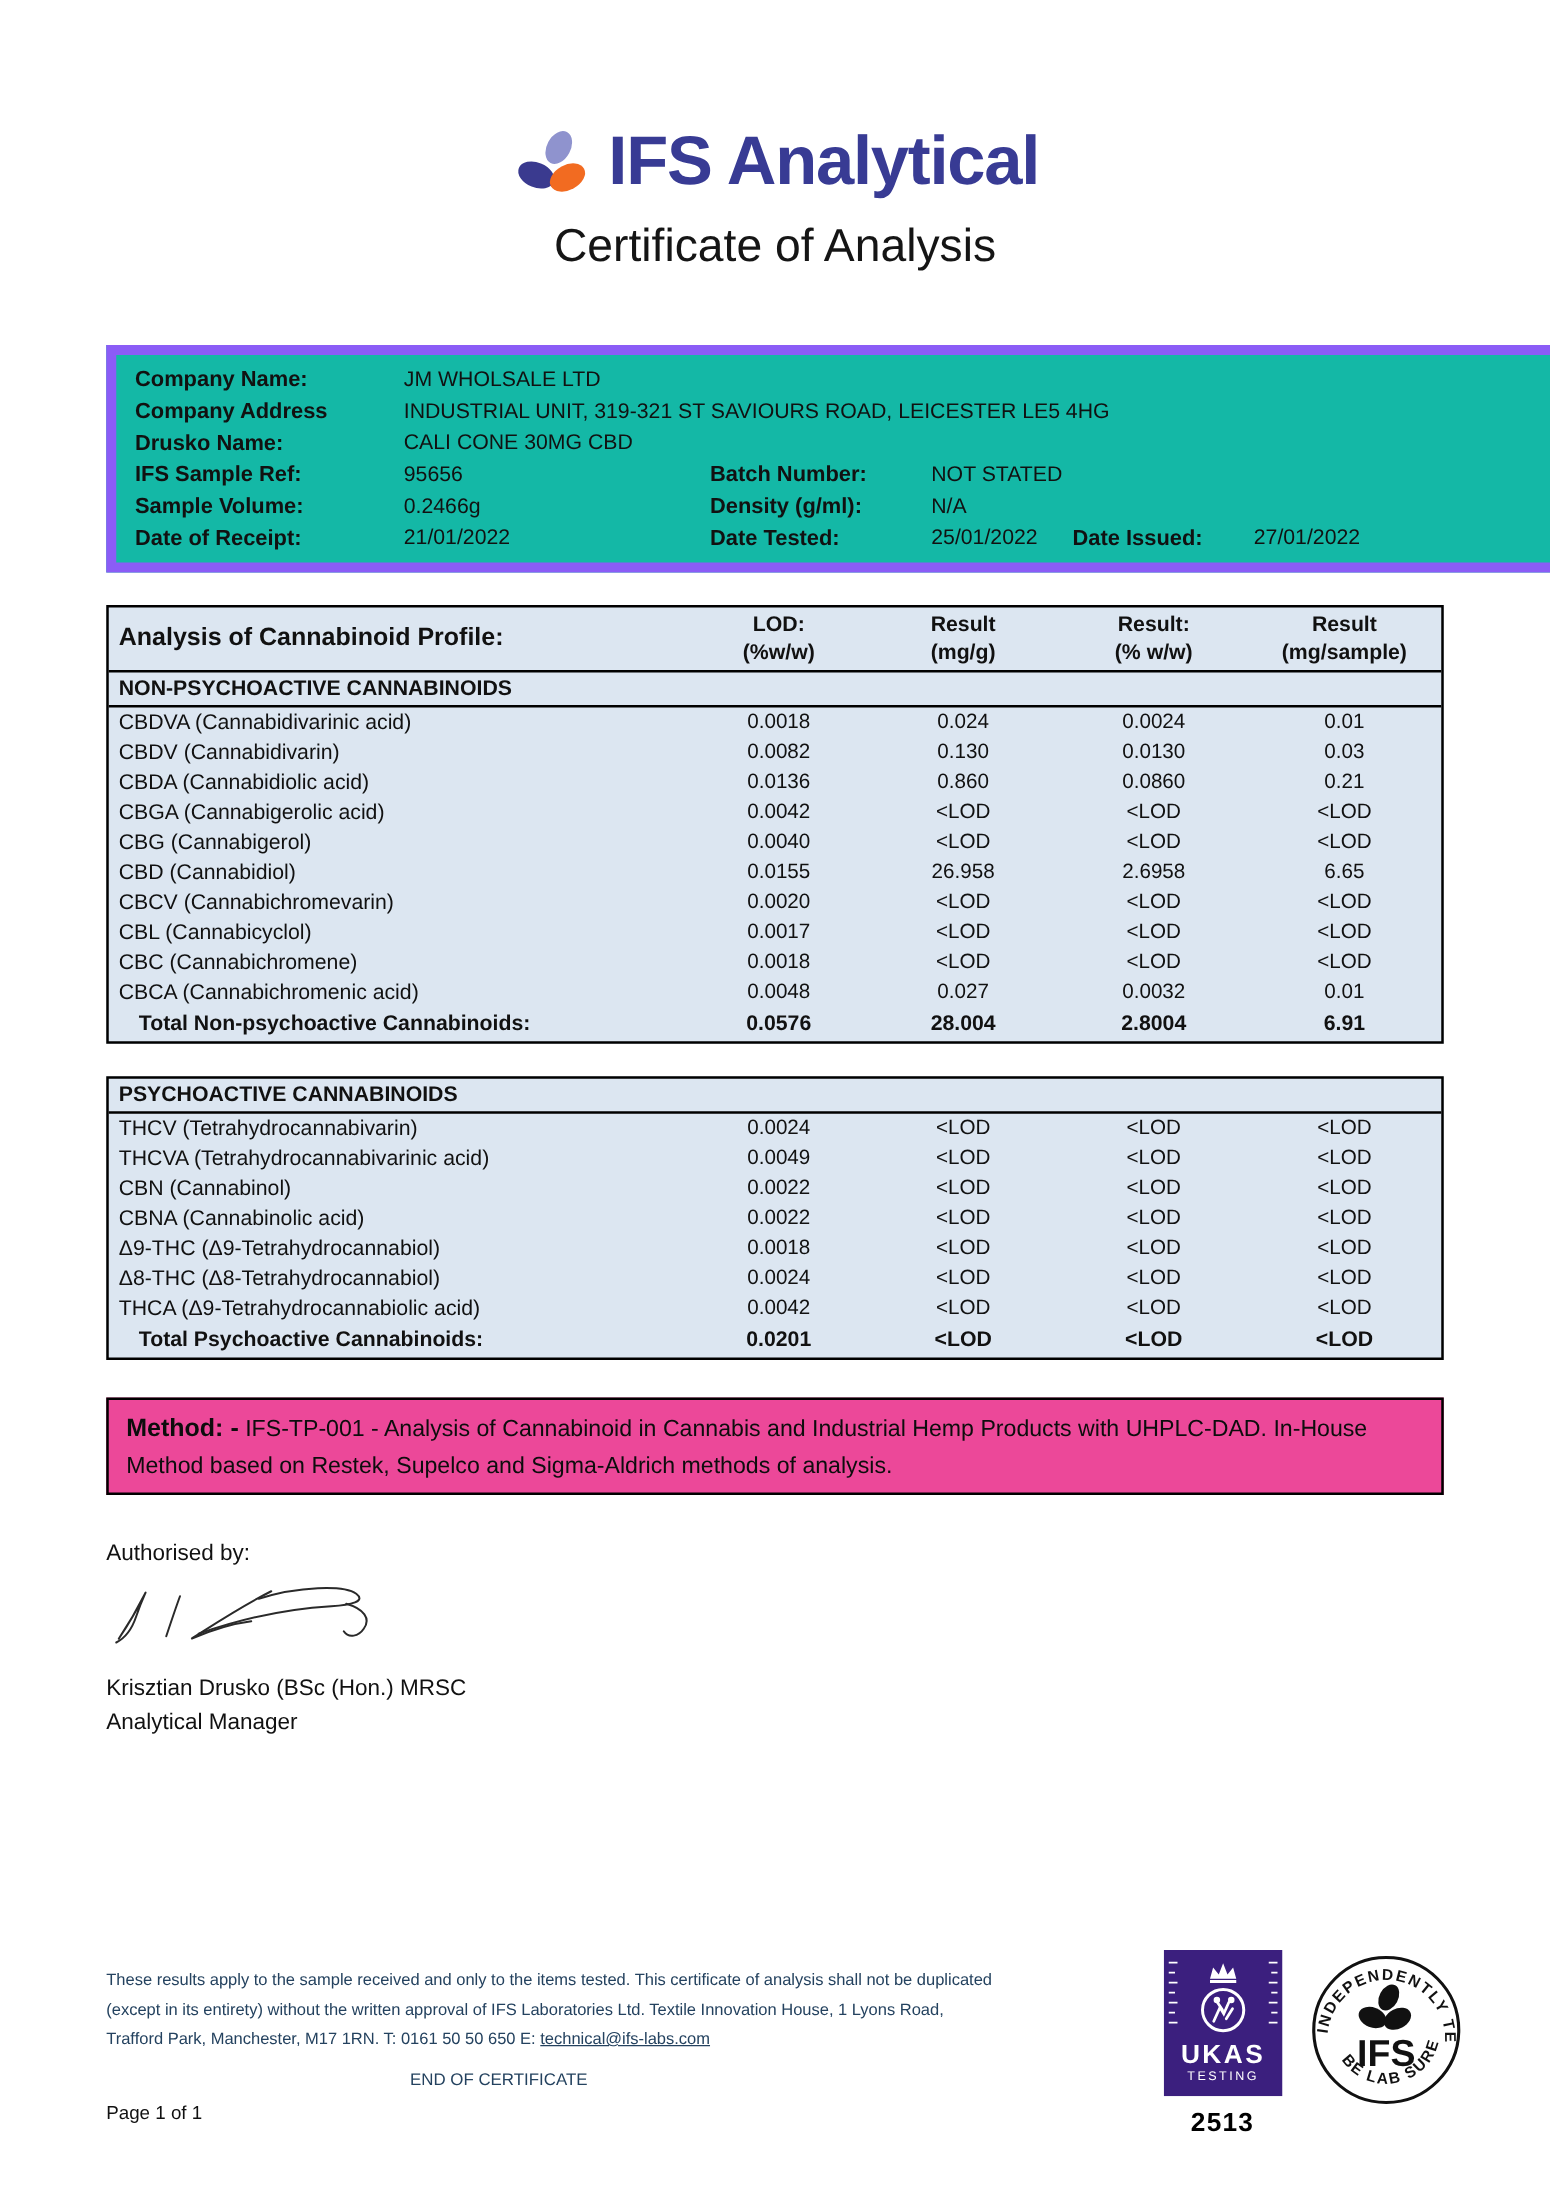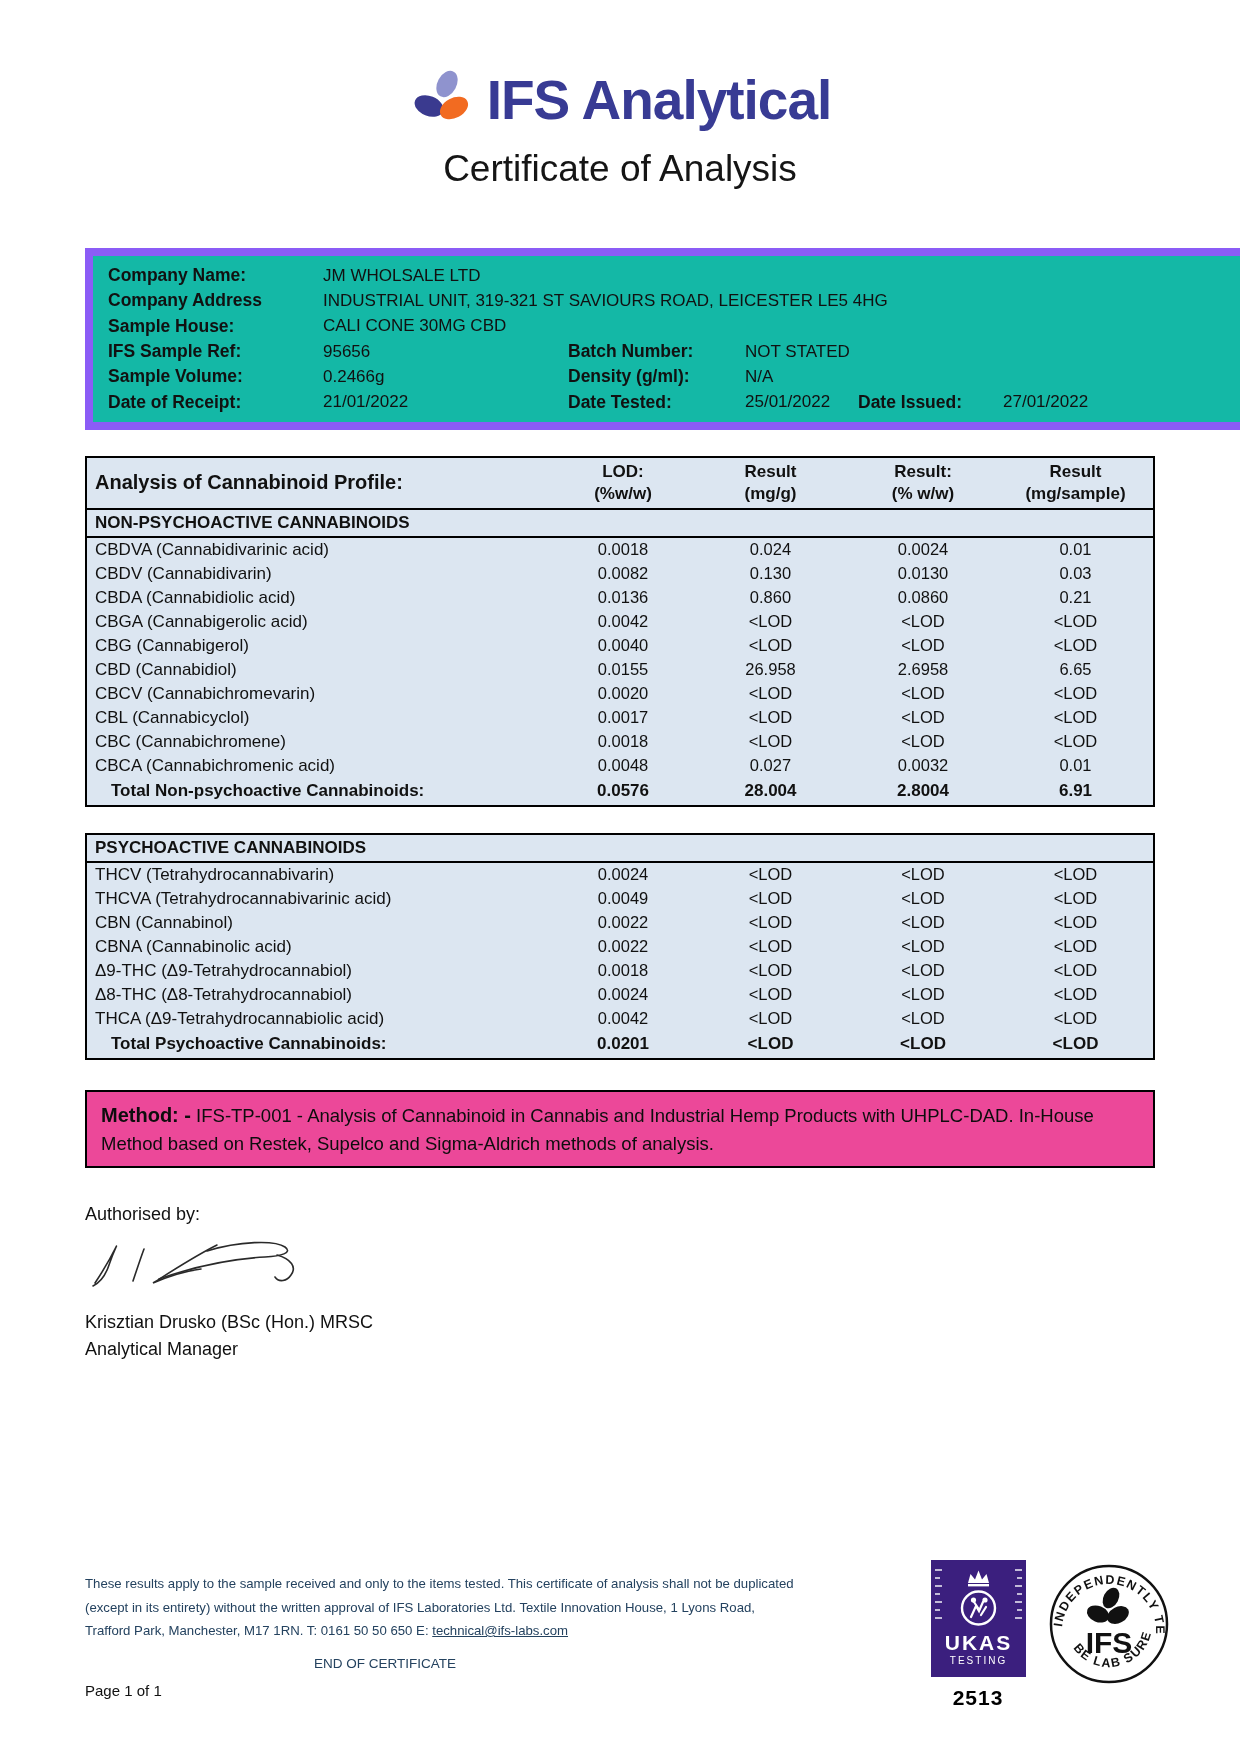--- a/index.html
+++ b/index.html
@@ -1,20 +1,20 @@
 <!DOCTYPE html>
 <html><head>
 <meta charset="utf-8">
 <style>
   html,body{margin:0;padding:0;background:#fff;}
   .page{position:relative;width:1240px;height:1754px;background:#ffffff;
         font-family:"Liberation Sans",sans-serif;color:#111;overflow:hidden;}
 
   
-  .brand-row{display:flex;justify-content:center;align-items:flex-start;gap:12px;padding-top:68px;}
+  .brand-row{display:flex;justify-content:center;align-items:flex-end;gap:12px;padding-top:96px;}
   .brand-text{font-size:55px;font-weight:bold;color:#383b94;letter-spacing:-1px;}
   .doc-title{text-align:center;font-size:37px;color:#151515;margin-top:16px;font-weight:400;}
 
   
   .info-box{width:1236px;margin:58px 0 0 85px;background:#14b8a6;border:8px solid #8b5cf6;
             box-sizing:border-box;padding:7px 0 7px 15px;}
   .info-row{display:grid;grid-template-columns:215px 245px 177px 113px 145px 1fr;
             align-items:center;height:25.3px;font-size:17px;}
   .info-row .lbl{font-weight:bold;font-size:17.5px;}
   .info-row .span-rest{grid-column:2 / 7;}
@@ -42,21 +42,21 @@
   
   .auth{margin:36px 0 0 85px;font-size:18px;}
   .sig{margin:6px 0 0 4px;display:block;}
   .auth-name{margin-top:16px;line-height:1.55;font-size:18px;}
 
   
   .disclaimer{position:absolute;left:85px;top:1572px;width:748px;color:#24425f;
               font-size:13.2px;line-height:1.78;}
   .disclaimer .dline{white-space:nowrap;}
   .email{color:#24425f;text-decoration:underline;}
-  .end-cert{position:absolute;left:85px;top:1656px;width:600px;text-align:center;
+  .end-cert{position:absolute;left:99px;top:1656px;width:600px;text-align:center;
             color:#24425f;font-size:13.5px;}
   .page-num{position:absolute;left:85px;top:1682px;font-size:15px;color:#111;}
 
   .ukas-wrap{position:absolute;left:928px;top:1560px;width:100px;text-align:center;}
   .ukas-num{font-size:21px;font-weight:bold;color:#000;margin-top:5px;letter-spacing:1px;}
   .stamp-wrap{position:absolute;left:1048px;top:1563px;}
 </style>
 </head>
 <body>
 
@@ -75,21 +75,21 @@
   <div class="info-box">
     <div class="info-row">
       <span class="lbl">Company Name:</span>
       <span class="span-rest">JM WHOLSALE LTD</span>
     </div>
     <div class="info-row">
       <span class="lbl">Company Address</span>
       <span class="span-rest">INDUSTRIAL UNIT, 319-321 ST SAVIOURS ROAD, LEICESTER LE5 4HG</span>
     </div>
     <div class="info-row">
-      <span class="lbl">Sample House:</span>
+      <span class="lbl">Drusko Name:</span>
       <span class="span-rest">CALI CONE 30MG CBD</span>
     </div>
     <div class="info-row">
       <span class="lbl">IFS Sample Ref:</span>
       <span>95656</span>
       <span class="lbl">Batch Number:</span>
       <span>NOT STATED</span>
       <span></span>
       <span></span>
     </div>

